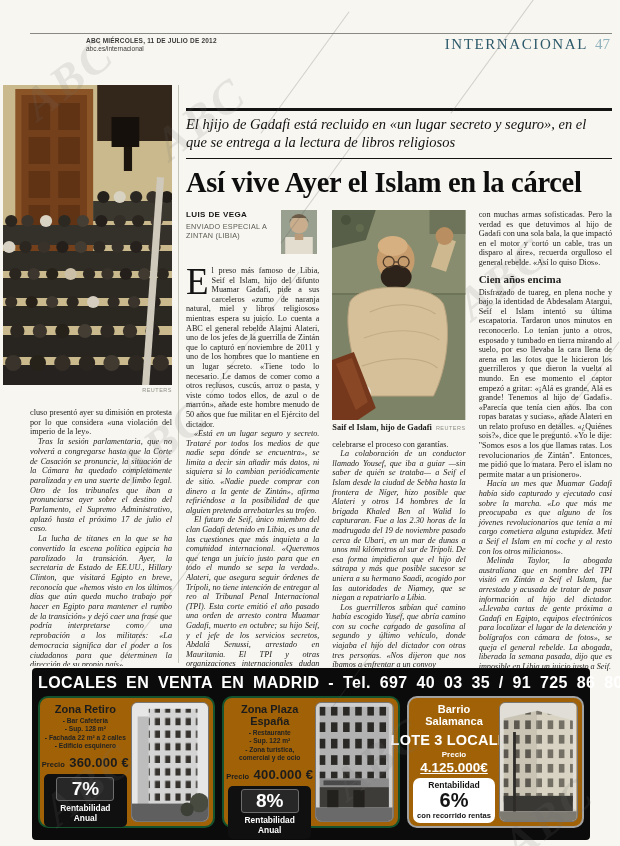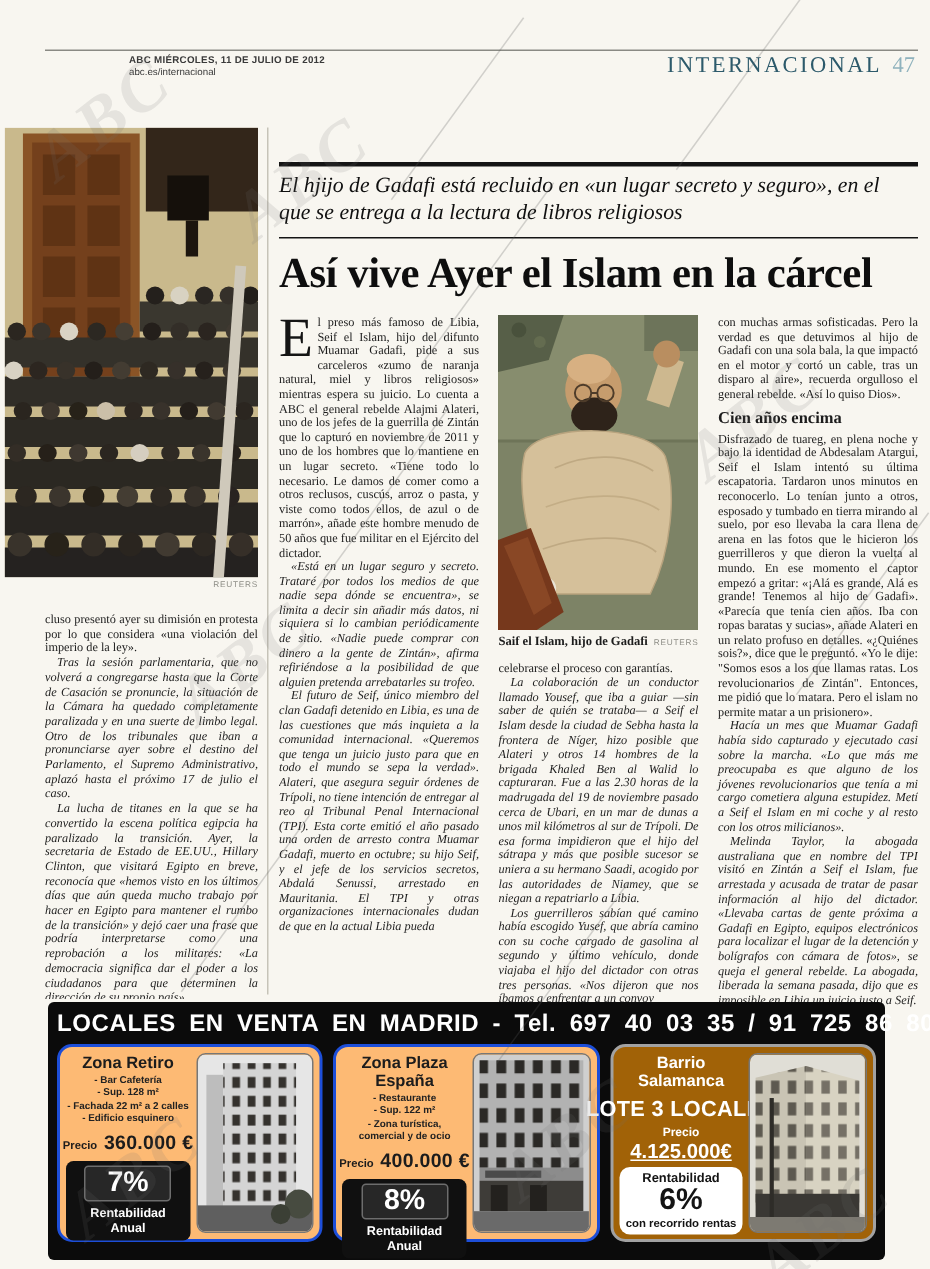--- a/index.html
+++ b/index.html
@@ -53,21 +53,21 @@
   .caption { font-size:8.4px; font-weight:bold; }
   .subhead { font-size:11px; line-height:13px; font-weight:bold; margin:5px 0 2px; text-indent:0; }
 
   
   .ad { position:absolute; left:32px; top:668px; width:558px; height:172px; background:#0b0b0b;
         border-radius:4px; padding:3px 6px 6px; font-family:"Liberation Sans",sans-serif; }
   .ad-header { color:#fff; font-weight:bold; font-size:16px; letter-spacing:.4px; word-spacing:4px;
                text-align:center; padding:3px 0 4px; white-space:nowrap; }
   .ad-panels { display:flex; gap:7px; height:132px; }
   .panel { flex:1; border-radius:10px; padding:4px; display:flex; gap:4px; min-width:0; }
-  .panel.light { background:#fdba74; border:2px solid #1d4ed8; }
+  .panel.light { background:#a16207; border:2px solid #14532d; }
   .panel.dark { background:#a16207; border:2px solid #a2a2a2; color:#fff; }
   .panel-info { flex:1.08; min-width:0; display:flex; flex-direction:column; align-items:center; text-align:center; }
   .panel-photo { flex:1; min-width:0; border-radius:6px; overflow:hidden; border:1px solid #777; }
   .panel-photo svg { display:block; width:100%; height:100%; }
   .panel-title { font-size:11px; font-weight:bold; margin:1px 0 2px; color:inherit; }
   .features { font-size:6.6px; line-height:8.4px; color:#222; font-weight:bold; }
   .price-line { margin:2px 0 3px; white-space:nowrap; }
   .price-label { font-size:7.5px; font-weight:bold; }
   .price { font-size:13px; font-weight:bold; letter-spacing:.2px; }
   .pct-box { background:#101010; border-radius:5px; width:100%; padding:3px 4px 4px; margin-top:auto; text-align:center; }
@@ -192,20 +192,34 @@
 
 <div class="vrule"></div>
 
 <div class="main">
   <div class="kicker">El hjijo de Gadafi está recluido en «un lugar secreto y seguro», en el que se entrega a la lectura de libros religiosos</div>
   <h1 class="headline">Así vive Ayer el Islam en la cárcel</h1>
 
   <div class="cols">
 
     <div class="col">
+      <div class="byline">
+        <span class="author">LUIS DE VEGA</span>
+        <span class="role">ENVIADO ESPECIAL A</span>
+        <span class="role">ZINTAN (LIBIA)</span>
+        <span class="author-photo">
+          <svg viewBox="0 0 34 44" preserveAspectRatio="none">
+            <rect width="34" height="44" fill="#9aa08f"></rect>
+            <circle cx="17" cy="15" r="8.5" fill="#c9ad8c"></circle>
+            <path d="M8 13 a9 9 0 0 1 18 0 l-2 -5 h-14 z" fill="#6b5a46"></path>
+            <rect x="4" y="27" width="26" height="17" fill="#e3ddcf"></rect>
+            <rect x="13" y="24" width="8" height="6" fill="#b99a79"></rect>
+          </svg>
+        </span>
+      </div>
       <p class="bp lead"><span class="dropcap" id="dropcap">E</span><span id="leadrest">l preso más famoso de Libia, Seif el Islam, hijo del difunto Muamar Gadafi, pide a sus carceleros «zumo de naranja natural, miel y libros religiosos» mientras espera su juicio. Lo cuenta a ABC el general rebelde Alajmi Alateri, uno de los jefes de la guerrilla de Zintán que lo capturó en noviembre de 2011 y uno de los hombres que lo mantiene en un lugar secreto. «Tiene todo lo necesario. Le damos de comer como a otros reclusos, cuscús, arroz o pasta, y viste como todos ellos, de azul o de marrón», añade este hombre menudo de 50 años que fue militar en el Ejército del dictador.</span></p>
       <p class="bp">«Está en un lugar seguro y secreto. Trataré por todos los medios de que nadie sepa dónde se encuentra», se limita a decir sin añadir más datos, ni siquiera si lo cambian periódicamente de sitio. «Nadie puede comprar con dinero a la gente de Zintán», afirma refiriéndose a la posibilidad de que alguien pretenda arrebatarles su trofeo.</p>
       <p class="bp">El futuro de Seif, único miembro del clan Gadafi detenido en Libia, es una de las cuestiones que más inquieta a la comunidad internacional. «Queremos que tenga un juicio justo para que en todo el mundo se sepa la verdad». Alateri, que asegura seguir órdenes de Trípoli, no tiene intención de entregar al reo al Tribunal Penal Internacional (TPI). Esta corte emitió el año pasado una orden de arresto contra Muamar Gadafi, muerto en octubre; su hijo Seif, y el jefe de los servicios secretos, Abdalá Senussi, arrestado en Mauritania. El TPI y otras organizaciones internacionales dudan de que en la actual Libia pueda</p>
     </div>
 
     <div class="col">
       <div class="saif-photo">
         <svg viewBox="0 0 134 210" preserveAspectRatio="none">
           <rect width="134" height="210" fill="#7d8366"></rect>
           <rect width="134" height="84" fill="#878d6e"></rect>

